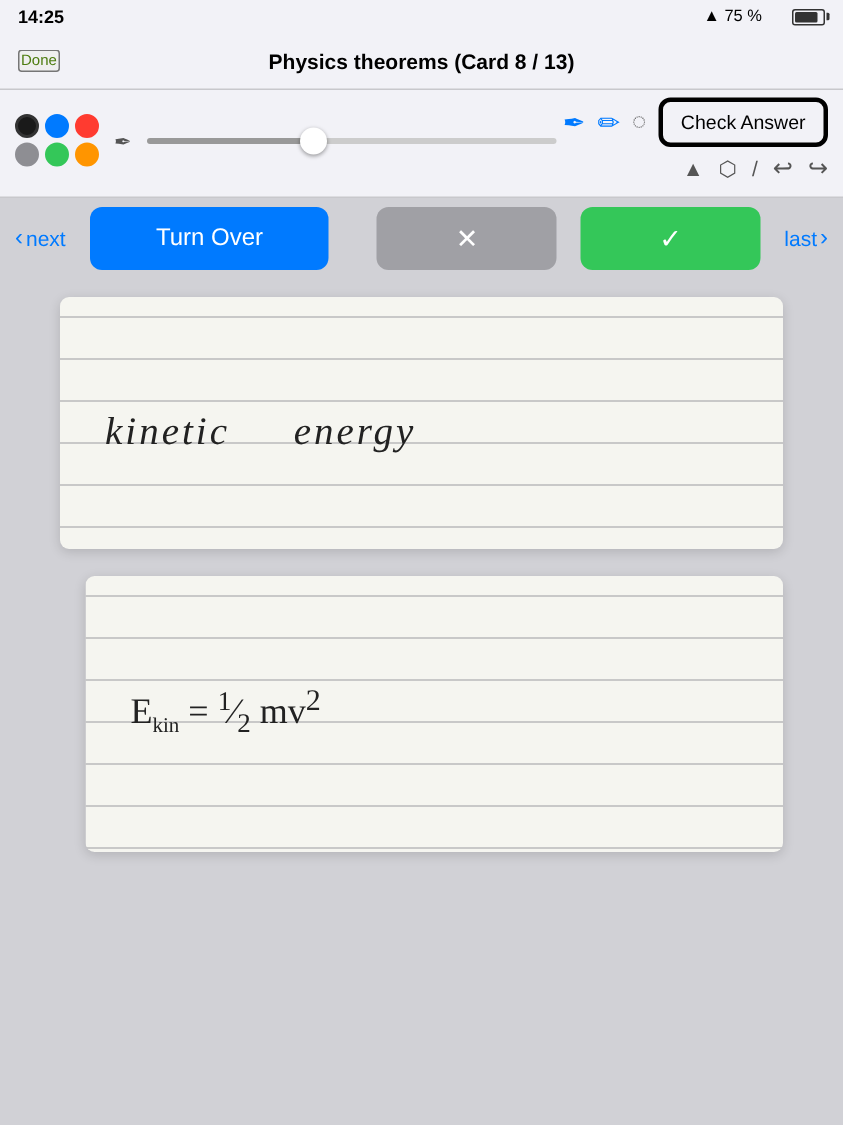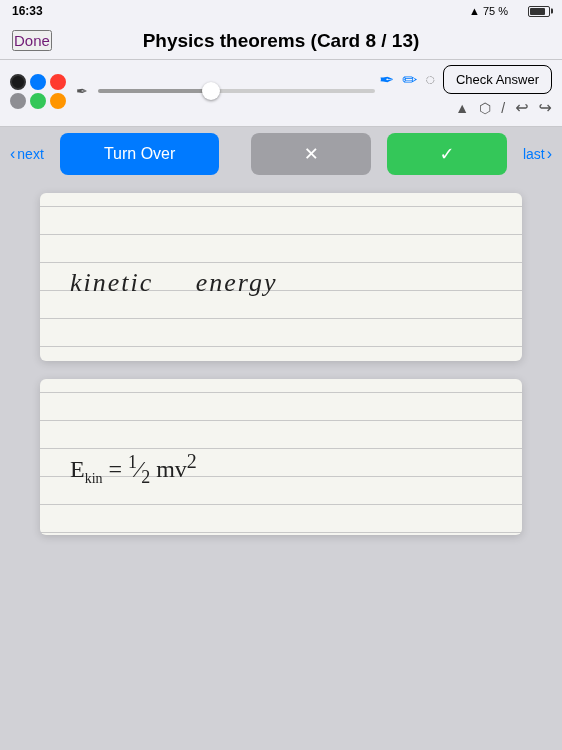--- a/index.html
+++ b/index.html
@@ -64,29 +64,29 @@
     .nav-bar {
       background: #f2f2f7;
       display: flex;
       align-items: center;
       justify-content: center;
       height: 38px;
       border-bottom: 1px solid #c8c8cc;
       position: relative;
     }
     .nav-title {
-      font-size: 19px;
+      font-size: 14px;
       font-weight: 600;
       color: #000;
     }
     .nav-done {
       position: absolute;
       left: 12px;
-      font-size: 15px;
-      color: #701a75;
+      font-size: 10px;
+      color: #4d7c0f;
       font-weight: 400;
     }
 
     .nav-btn {
       font-size: 14px;
       color: #007aff;
       display: flex;
       align-items: center;
       gap: 2px;
       background: none;
@@ -127,21 +127,21 @@
       color: #555;
       cursor: pointer;
     }
     .tool-icon.active {
       color: #007aff;
     }
 
     
     .check-answer-btn {
       background: #f2f2f7;
-      border: 1px solid #000000;
+      border: 3px solid #000000;
       border-radius: 8px;
       padding: 6px 12px;
       font-size: 13px;
       color: #000;
       cursor: pointer;
       white-space: nowrap;
     }
 
     .turn-over-btn {
       background: #007aff;
@@ -265,21 +265,21 @@
     .colors-stack {
       display: flex;
       flex-direction: column;
       gap: 3px;
     }
   </style>
 </head>
 <body>
 
 <div class="status-bar">
-  <span class="status-time">16:33</span>
+  <span class="status-time">14:25</span>
   <div class="status-right">
     <span style="font-size:11px;">▲ 75 %</span>
     <div class="battery-icon">
       <div class="battery-fill"></div>
     </div>
   </div>
 </div>
 
 <div class="nav-bar">
   <button class="nav-done">Done</button>
@@ -350,20 +350,20 @@
 </div>
 
 <div class="cards-area">
 
   <div class="flashcard lined-bg" style="height: 168px;">
     <div class="flashcard-content">
       <span class="card-text" style="font-family: 'Brush Script MT', cursive; font-size:26px; font-style:italic; font-weight:300; letter-spacing:2px; margin-top:20px;">kinetic &nbsp;&nbsp;&nbsp; energy</span>
     </div>
   </div>
 
-  <div class="flashcard lined-bg" style="height: 156px;">
+  <div class="flashcard lined-bg" style="height: 184px; margin-left: 17px;">
     <div class="flashcard-content">
       <span class="card-formula" style="font-family: 'Times New Roman', serif; font-size:24px; font-weight:400; margin-top:20px;">
         E<sub style="font-size:14px;">kin</sub> = <sup style="font-size:18px; line-height:1;">1</sup>⁄<sub style="font-size:18px;">2</sub> mv<sup>2</sup>
       </span>
     </div>
   </div>
 </div>
 
 </body></html>

